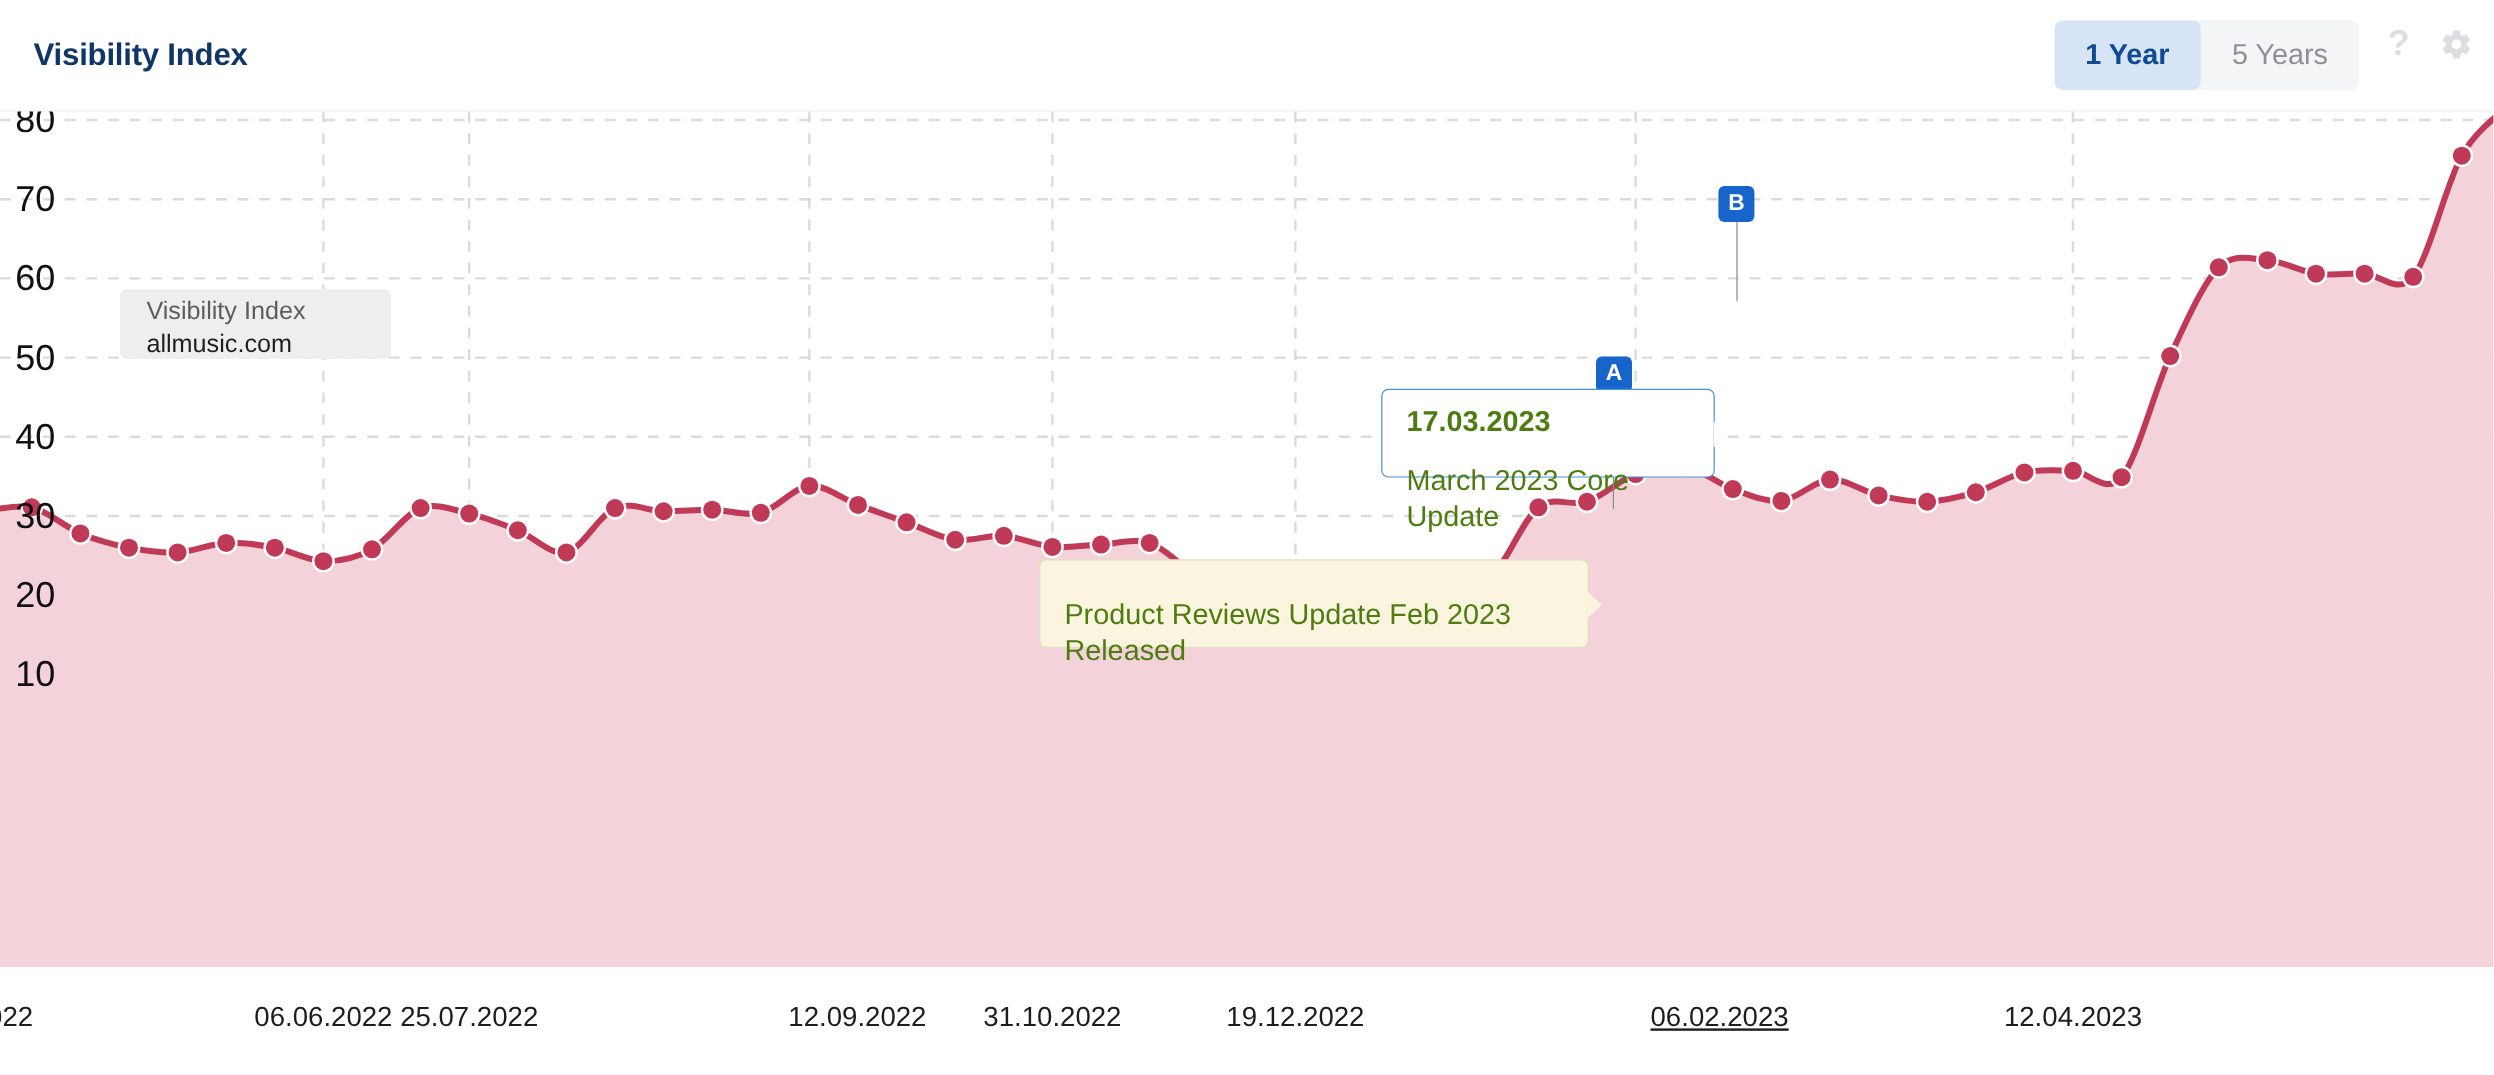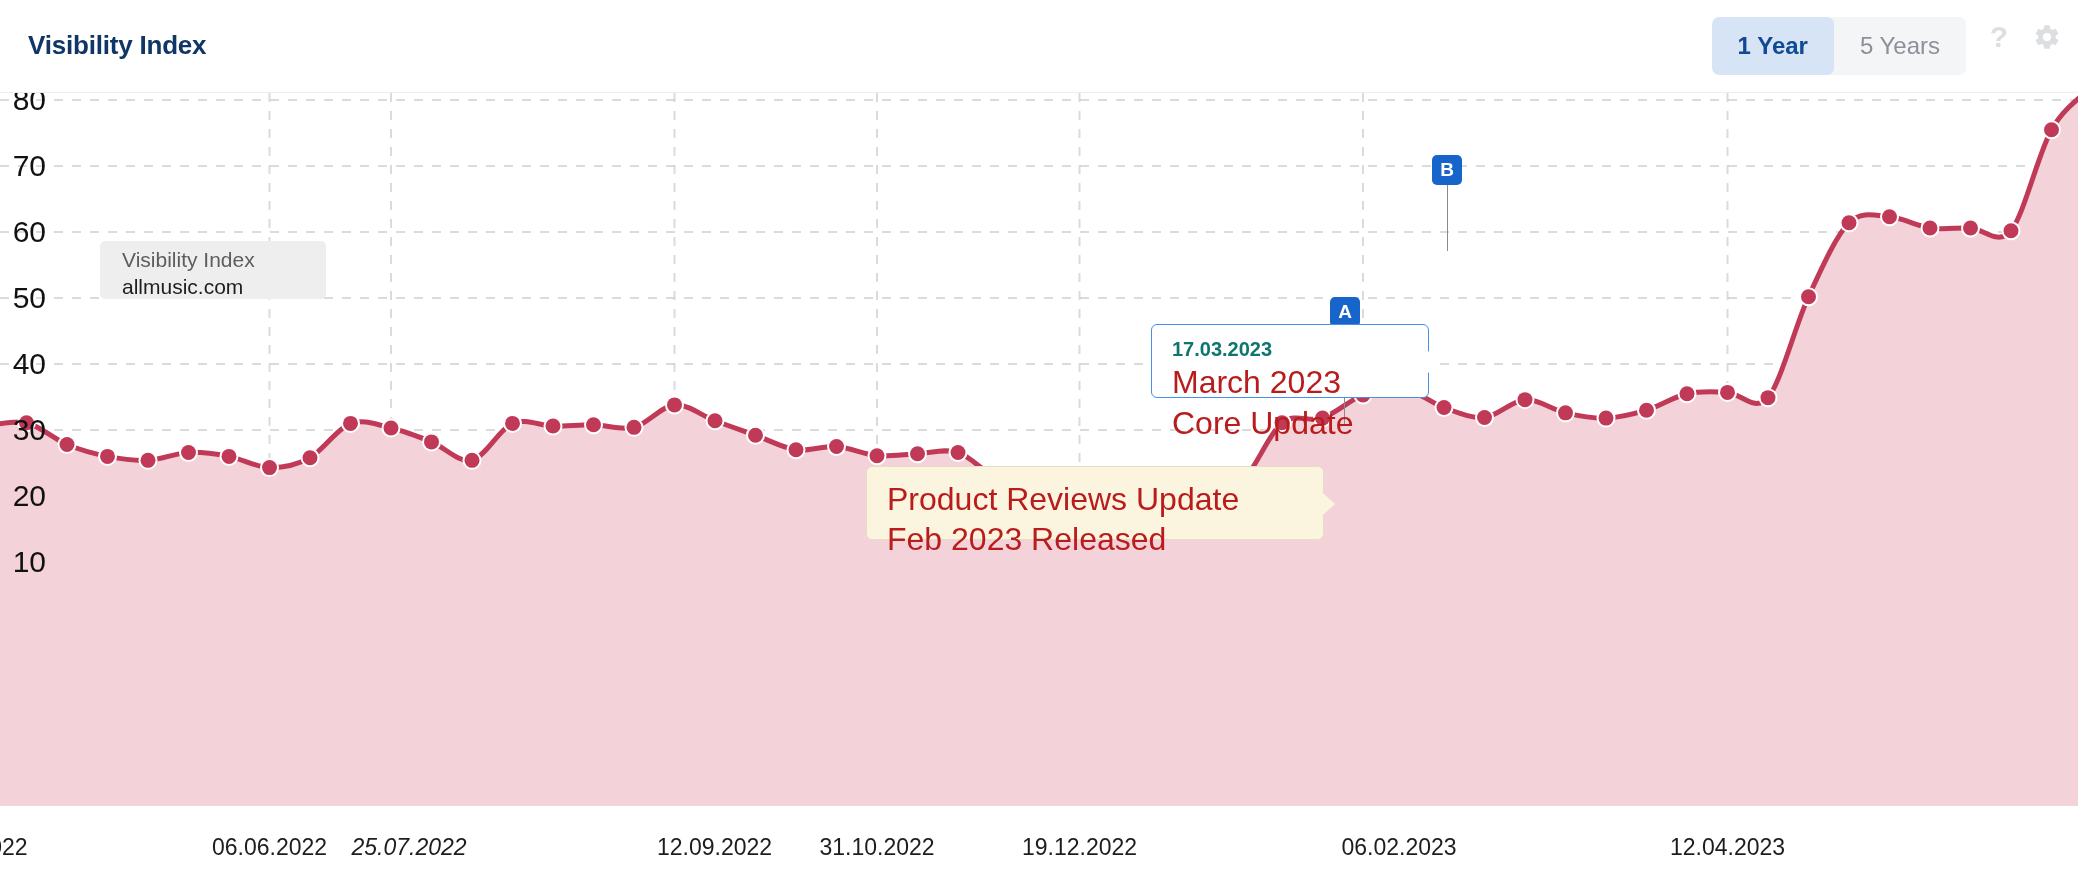--- a/index.html
+++ b/index.html
@@ -97,22 +97,22 @@
   .legend-metric { font-size: 21px; color: #5d5d5d; line-height: 26px; }
   .legend-domain { font-size: 21px; color: #1e1e1e; line-height: 28px; }
 
   
   .callout {
     position: absolute;
     border-radius: 6px;
     padding: 12px 20px 14px 20px;
     line-height: 1.26;
   }
-  .callout .cal-date { font-size: 20px; font-weight: bold; color: #0f766e; }
-  .callout .cal-text { font-size: 32px; color: #b91c1c; }
+  .callout .cal-date { font-size: 24px; font-weight: bold; color: #4d7c0f; }
+  .callout .cal-text { font-size: 24px; color: #4d7c0f; margin-top: 19px; }
 
   .callout-a {
     left: 866px; top: 373px;
     width: 458px; height: 74px;
     background: #fbf5e0;
     border: 1px solid #e6ddc2;
   }
   .callout-b {
     left: 1151px; top: 231px;
     width: 278px; height: 74px;
@@ -326,21 +326,21 @@
       <div class="cal-text">March 2023 Core Update</div>
       <div class="cal-tail cal-tail-b"></div>
     </div>
     <div class="marker-stem" style="left:1447px; top:92px; height:66px;"></div>
     <div class="marker-badge" style="left:1432px; top:62px;">B</div>
   </div>
 
   <div class="xaxis" id="xaxis">
       <div class="xtick" style="left: -14px;">04.2022</div>
       <div class="xtick" style="left: 269.5px;">06.06.2022</div>
-      <div class="xtick" style="left: 409px; font-style: italic;">25.07.2022</div>
+      <div class="xtick" style="left: 391px;">25.07.2022</div>
       <div class="xtick" style="left: 674.5px; margin-left: 40px;">12.09.2022</div>
       <div class="xtick" style="left: 877px;">31.10.2022</div>
       <div class="xtick" style="left: 1079.5px;">19.12.2022</div>
-      <div class="xtick" style="left: 1399px;">06.02.2023</div>
+      <div class="xtick" style="left: 1433px; text-decoration: underline;">06.02.2023</div>
       <div class="xtick" style="left: 1727.5px;">12.04.2023</div>
     </div>
 
 </div>
 
 </body></html>

